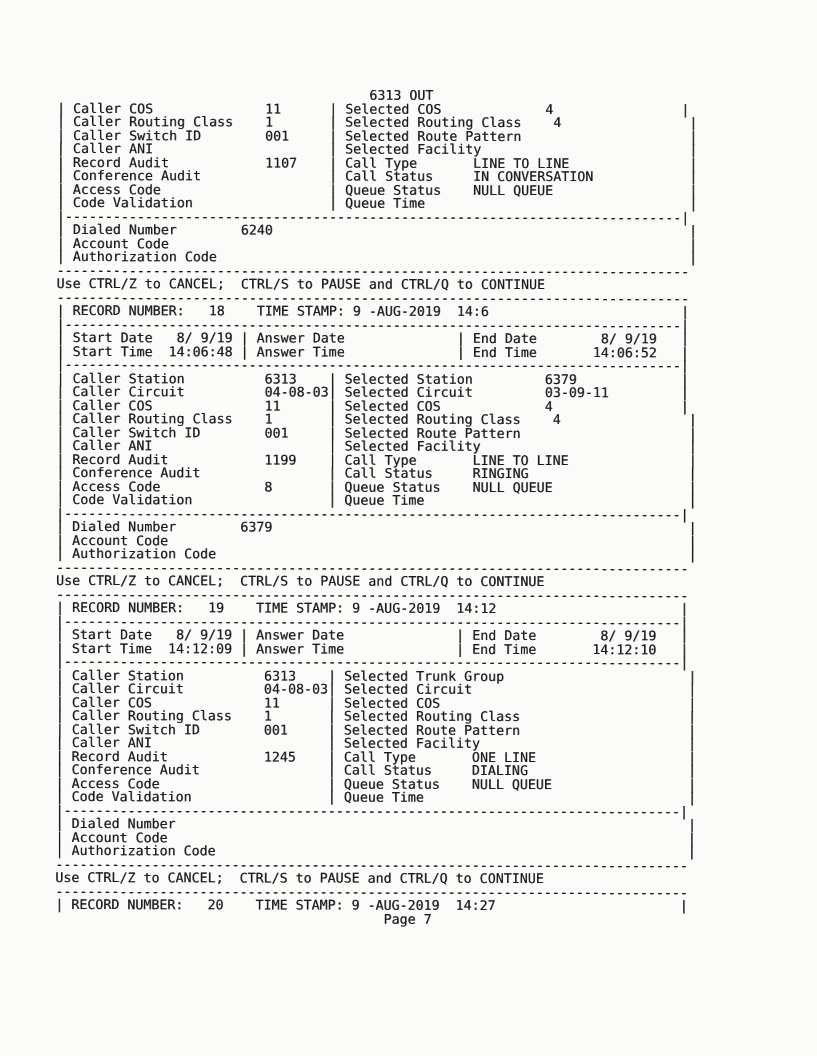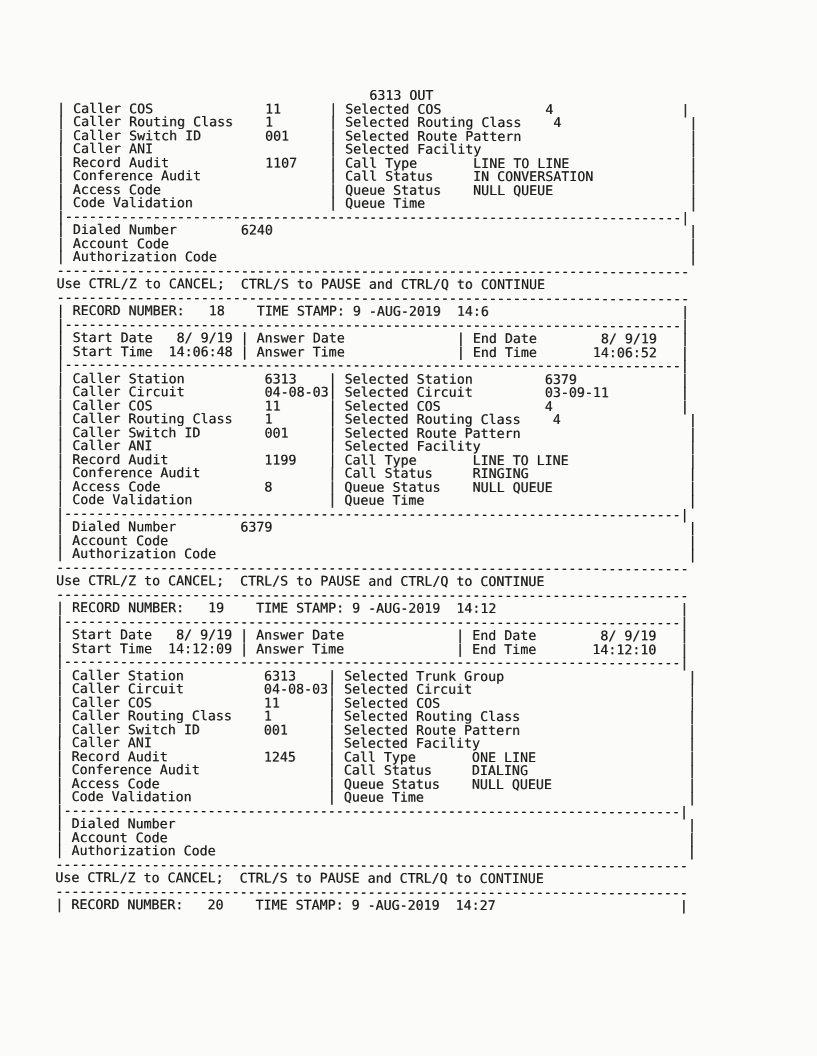--- a/index.html
+++ b/index.html
@@ -90,13 +90,14 @@
 | Code Validation                 | Queue Time                                 |
 |-----------------------------------------------------------------------------|
 | Dialed Number                                                                |
 | Account Code                                                                 |
 | Authorization Code                                                           |
 -------------------------------------------------------------------------------</pre>
   <pre class="sec">Use CTRL/Z to CANCEL;  CTRL/S to PAUSE and CTRL/Q to CONTINUE
 </pre>
   <pre class="sec">-------------------------------------------------------------------------------
 | RECORD NUMBER:   20    TIME STAMP: 9 -AUG-2019  14:27                       |</pre>
+  <pre class="sec">                                         Page 7</pre>
 </div>
 
 </body></html>

